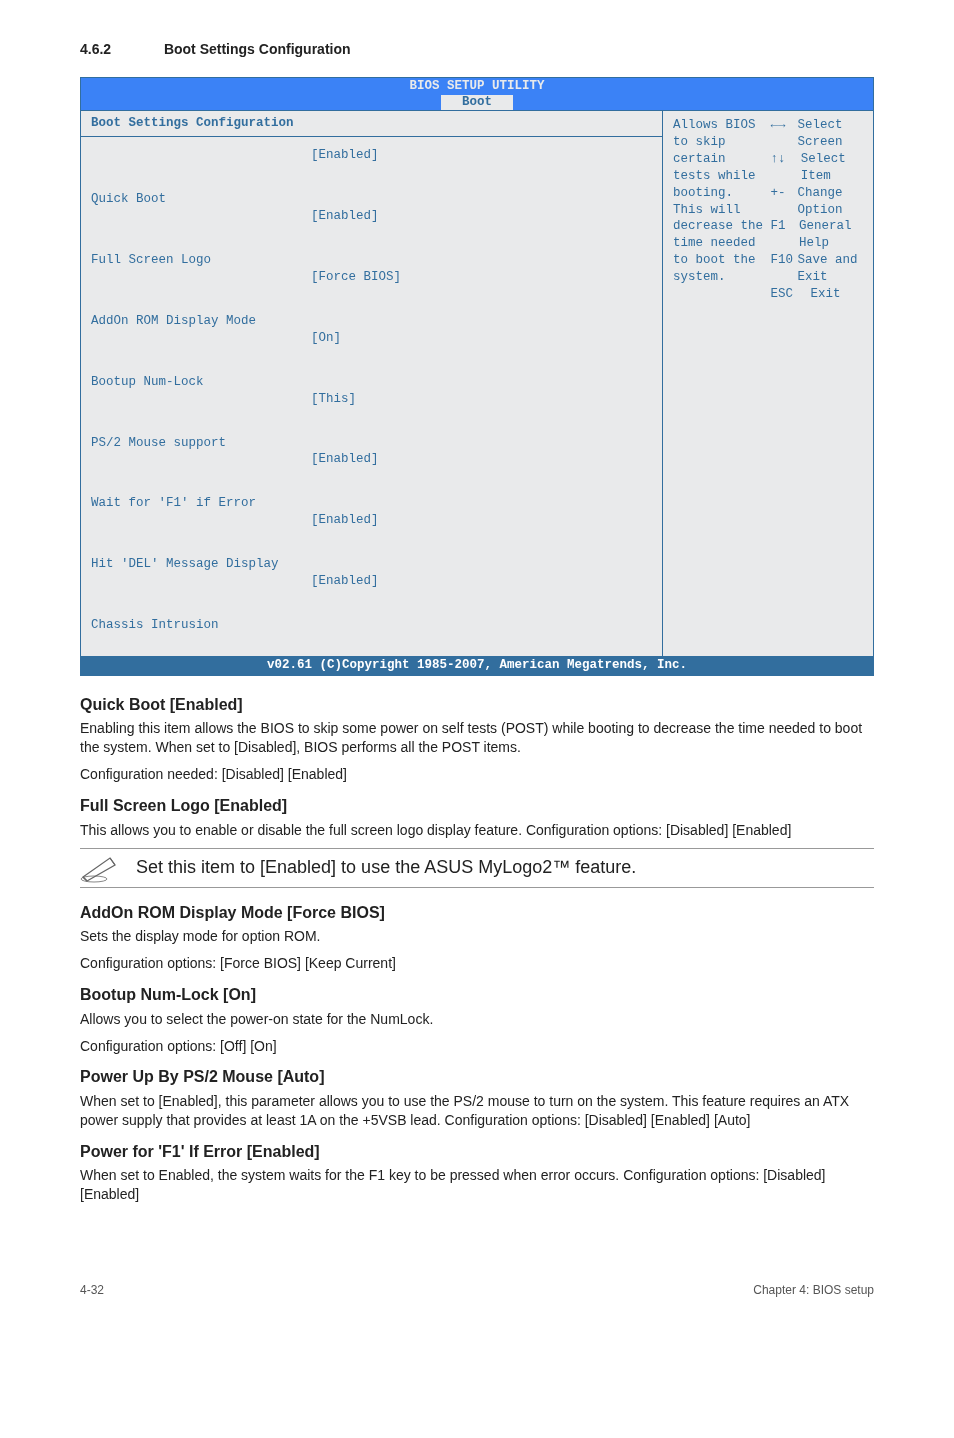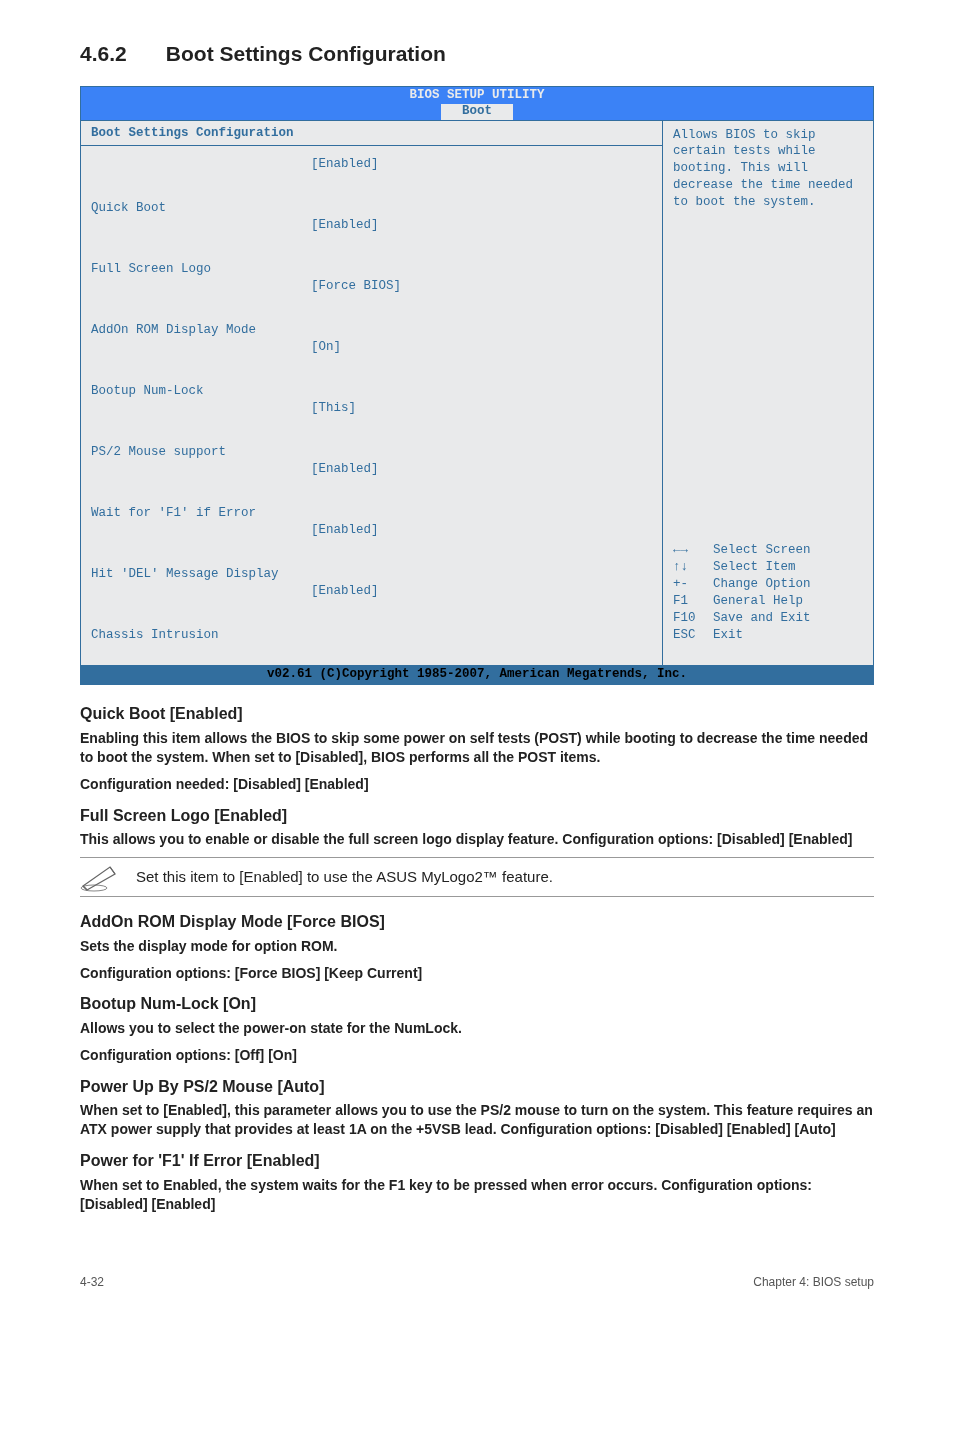--- a/index.html
+++ b/index.html
@@ -7,21 +7,21 @@
     padding: 40px 80px;
     font-family: Arial, Helvetica, sans-serif;
     color: #222;
     font-size: 14px;
     line-height: 1.35;
     background: #fff;
     width: 794px;
     box-sizing: content-box;
   }
   h1.section-title {
-    font-size: 21px;
+    font-size: 14px;
     font-weight: bold;
     margin: 0 0 18px 0;
   }
   .sec-num { display:inline-block; width: 80px; }
   .bios-screen {
     font-family: "Courier New", monospace;
     font-size: 12.5px;
     color: #326e9e;
     background: #e9eaeb;
     border: 1px solid #326e9e;
@@ -59,56 +59,56 @@
     padding-bottom: 4px;
     margin: 0 -10px 10px -10px;
     padding-left: 10px;
   }
   .bios-row { display:flex; }
   .bios-row .label { width: 220px; margin-top: 44px; }
   .bios-row .value { }
   .bios-right {
     width: 190px;
     padding: 6px 10px 22px 10px;
-    display:flex; flex-direction:column; justify-content:space-between;
+    display:flex; flex-direction:row; justify-content:space-between;
   }
   .bios-help { white-space: pre-wrap; }
   .bios-keys div { display:flex; }
   .bios-keys .k { width: 40px; }
   .bios-footer {
     background: #326e9e;
-    color: #000000;
+    color: #ffffff;
     text-align: center;
     font-weight: bold;
     padding: 1px 0;
   }
   h2.sub {
     font-size: 16px;
     font-weight: bold;
     margin: 11px 0 4px 0;
   }
-  p { margin: 2px 0 8px 0; font-weight: bold; }
+  p { margin: 2px 0 8px 0; }
   .note-block {
     border-top: 1px solid #999;
     border-bottom: 1px solid #999;
     display:flex;
     align-items:center;
     gap: 14px;
     padding: 4px 0;
     margin: 8px 0 14px 0;
   }
   .note-block svg { flex: 0 0 auto; }
-  .note-text { font-size: 15px; }
+  .note-text { font-size: 18px; }
   .page-footer {
     display:flex;
     justify-content:space-between;
     font-size: 12px;
     color: #555;
     border-top: 0;
-    margin-top: 60px;
+    margin-top: 78px;
   }
 </style>
 </head>
 <body>
 
 <h1 class="section-title">
   <span class="sec-num">4.6.2</span>
   <span>Boot Settings Configuration</span>
 </h1>
 

